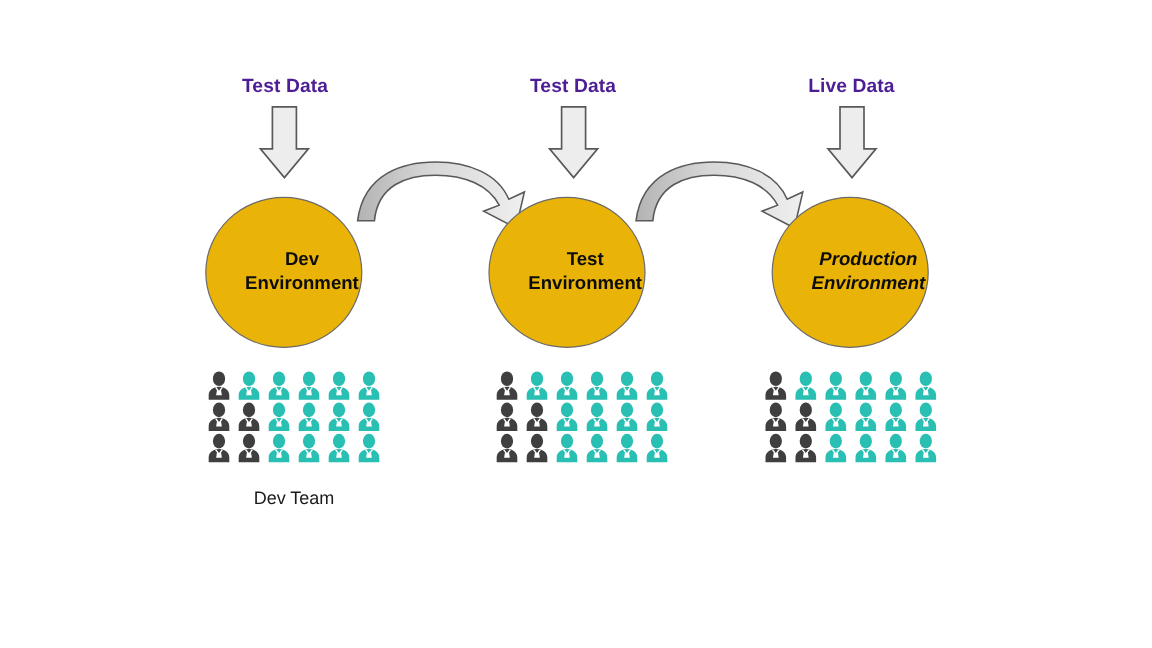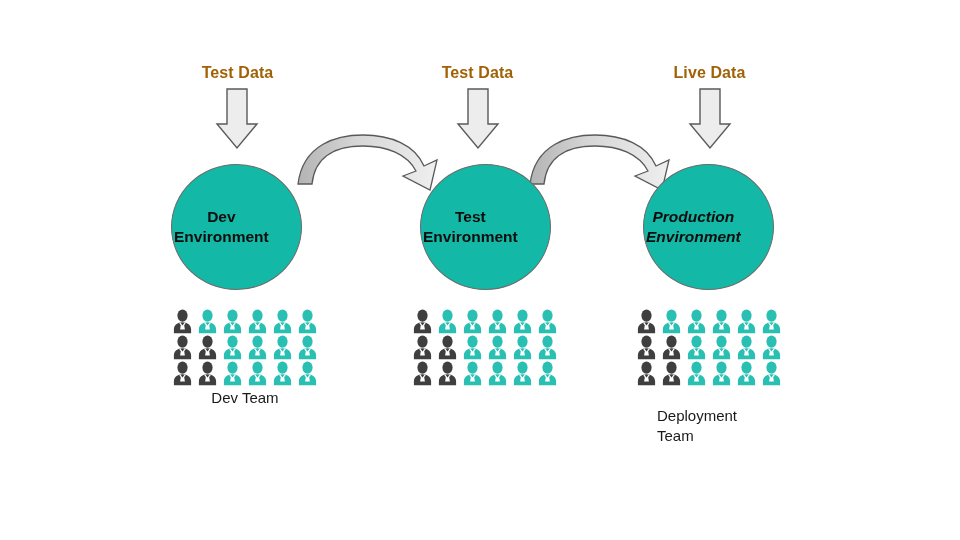--- a/index.html
+++ b/index.html
@@ -20,21 +20,21 @@
     width: 960px;
     height: 540px;
     background: #ffffff;
   }
 
   
   .source-label {
     position: absolute;
     font-size: 16px;
     font-weight: bold;
-    color: #a16207;
+    color: #4c1d95;
     text-align: center;
     white-space: nowrap;
     letter-spacing: 0.1px;
   }
 
   
   .down-arrow {
     position: absolute;
     width: 44px;
     height: 62px;
@@ -46,26 +46,26 @@
     width: 170px;
     height: 66px;
   }
 
   
   .env-circle {
     position: absolute;
     width: 131px;
     height: 126px;
     border-radius: 50%;
-    background: #14b8a6;
+    background: #eab308;
     border: 1.3px solid #6b6b6b;
     box-sizing: border-box;
     display: flex;
     align-items: center;
-    justify-content: flex-start;
+    justify-content: flex-end;
   }
   .env-circle .env-label {
     font-size: 15.5px;
     font-weight: bold;
     line-height: 1.28;
     color: #0d0d0d;
     text-align: center;
     white-space: pre-line;
     padding: 0 2px;
   }
@@ -167,21 +167,21 @@
                C 54,14 30,22 27,52
                Z" fill="url(#cg2)" stroke="#595959" stroke-width="1.3" stroke-linejoin="miter"></path>
     </svg>
   </div>
 
   <div class="env-circle" style="left:171px; top:164px;">
     <div class="env-label">Dev
 Environment</div>
   </div>
 
-  <div class="env-circle" style="left:420px; top:164px;">
+  <div class="env-circle" style="left:407px; top:164px;">
     <div class="env-label">Test
 Environment</div>
   </div>
 
   <div class="env-circle" style="left:643px; top:164px;font-style:italic;">
     <div class="env-label">Production
 Environment</div>
   </div>
 
   <div class="people-grid" style="left:170px; top:308px;">
@@ -564,19 +564,17 @@
       </span>
       <span>
         <svg class="person" viewBox="0 0 25 26" aria-hidden="true">
           <ellipse cx="12.5" cy="7.6" rx="5.1" ry="6.1" fill="#29bfb3"></ellipse>
           <path d="M12.5 14.2c-5.1 0-8.6 3.1-8.6 7.0v4.0h17.2v-4.0c0-3.9-3.5-7.0-8.6-7.0z" fill="#29bfb3"></path>
           <path d="M10.3 14.6l2.2 3.0 2.2-3.0 1.1 0.35-1.6 2.2 0.7 4.3h-4.8l0.7-4.3-1.6-2.2z" fill="#ffffff"></path>
         </svg>
       </span>
     </div>
 
-  <div class="team-label centered" style="left:170px; top:388px; width:150px;">Dev Team</div>
-
-
-  <div class="team-label left" style="left:657px; top:406px; width:160px;">Deployment
-Team</div>
+  <div class="team-label centered" style="left:170px; top:406px; width:150px;">Dev Team</div>
+
+
 
 </div>
 
 </body></html>

